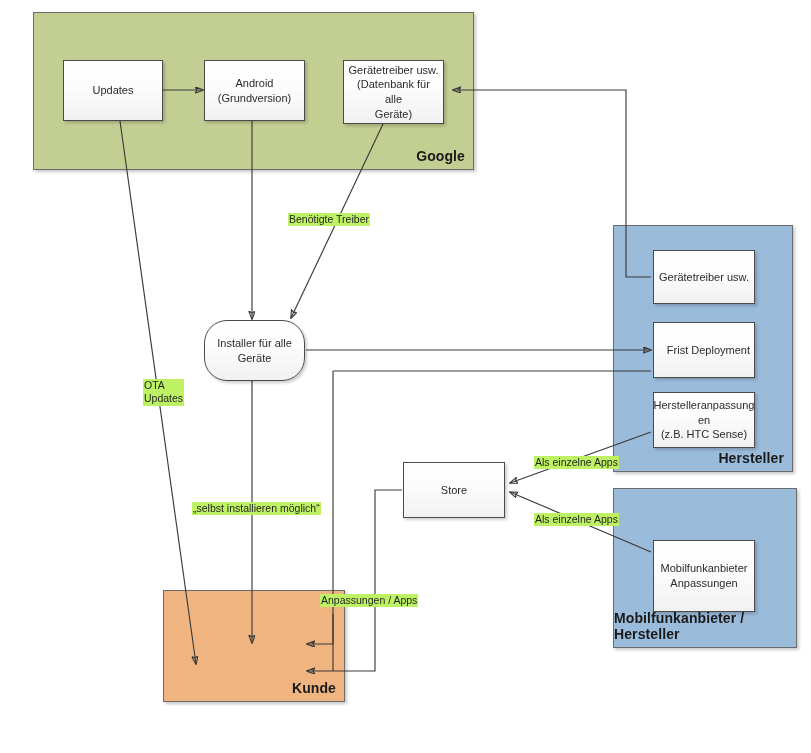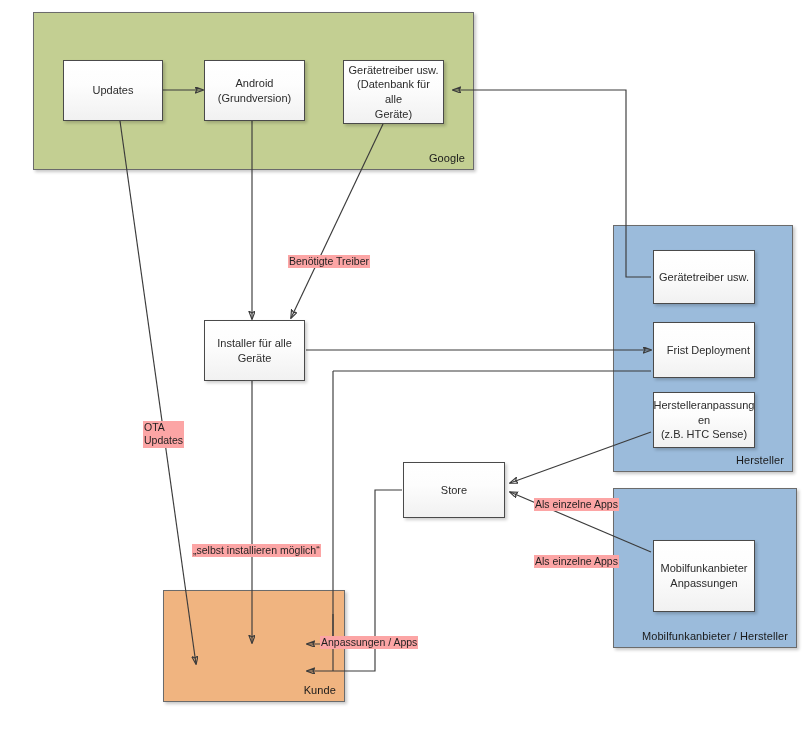--- a/index.html
+++ b/index.html
@@ -25,22 +25,22 @@
   .swimlane {
     position: absolute;
     box-sizing: border-box;
     border: 1px solid #6b6b6b;
     box-shadow: 2px 2px 3px rgba(0,0,0,0.22);
   }
   .swimlane-label {
     position: absolute;
     right: 8px;
     bottom: 5px;
-    font-size: 11px;
-    font-weight: normal;
+    font-size: 14px;
+    font-weight: bold;
     color: #1a1a1a;
     letter-spacing: 0.1px;
   }
   .lane-google   { background: #c3cf92; }
   .lane-blue     { background: #9bbbdb; }
   .lane-orange   { background: #f0b480; }
 
   .node {
     position: absolute;
     box-sizing: border-box;
@@ -55,26 +55,25 @@
     color: #2b2b2b;
     line-height: 1.32;
     padding: 2px 4px;
   }
   .node span { display: block; white-space: pre-line; }
 
   .edge-label {
     position: absolute;
     font-size: 10.5px;
     color: #1f1f1f;
-    background: #fca5a5;
+    background: #bef264;
     padding: 0 1px;
     white-space: pre-line;
     text-align: center;
     line-height: 1.28;
-    margin-top: 42px;
   }
   svg.wires {
     position: absolute;
     left: 0;
     top: 0;
     width: 811px;
     height: 753px;
     pointer-events: none;
   }
   svg.wires path, svg.wires line {
@@ -147,21 +146,21 @@
     <span>Android
 (Grundversion)</span>
   </div>
 
   <div class="node" style="left:343px; top:60px; width:101px; height:64px;">
     <span>Gerätetreiber usw.
 (Datenbank für alle
 Geräte)</span>
   </div>
 
-  <div class="node" style="left:204px; top:320px; width:101px; height:61px;">
+  <div class="node" style="left:204px; top:320px; width:101px; height:61px;border-radius:23px;">
     <span>Installer für alle
 Geräte</span>
   </div>
 
   <div class="node" style="left:653px; top:250px; width:102px; height:54px;">
     <span>Gerätetreiber usw.</span>
   </div>
 
   <div class="node" style="left:653px; top:322px; width:102px; height:56px;justify-content:flex-end;">
     <span>Frist Deployment</span>

